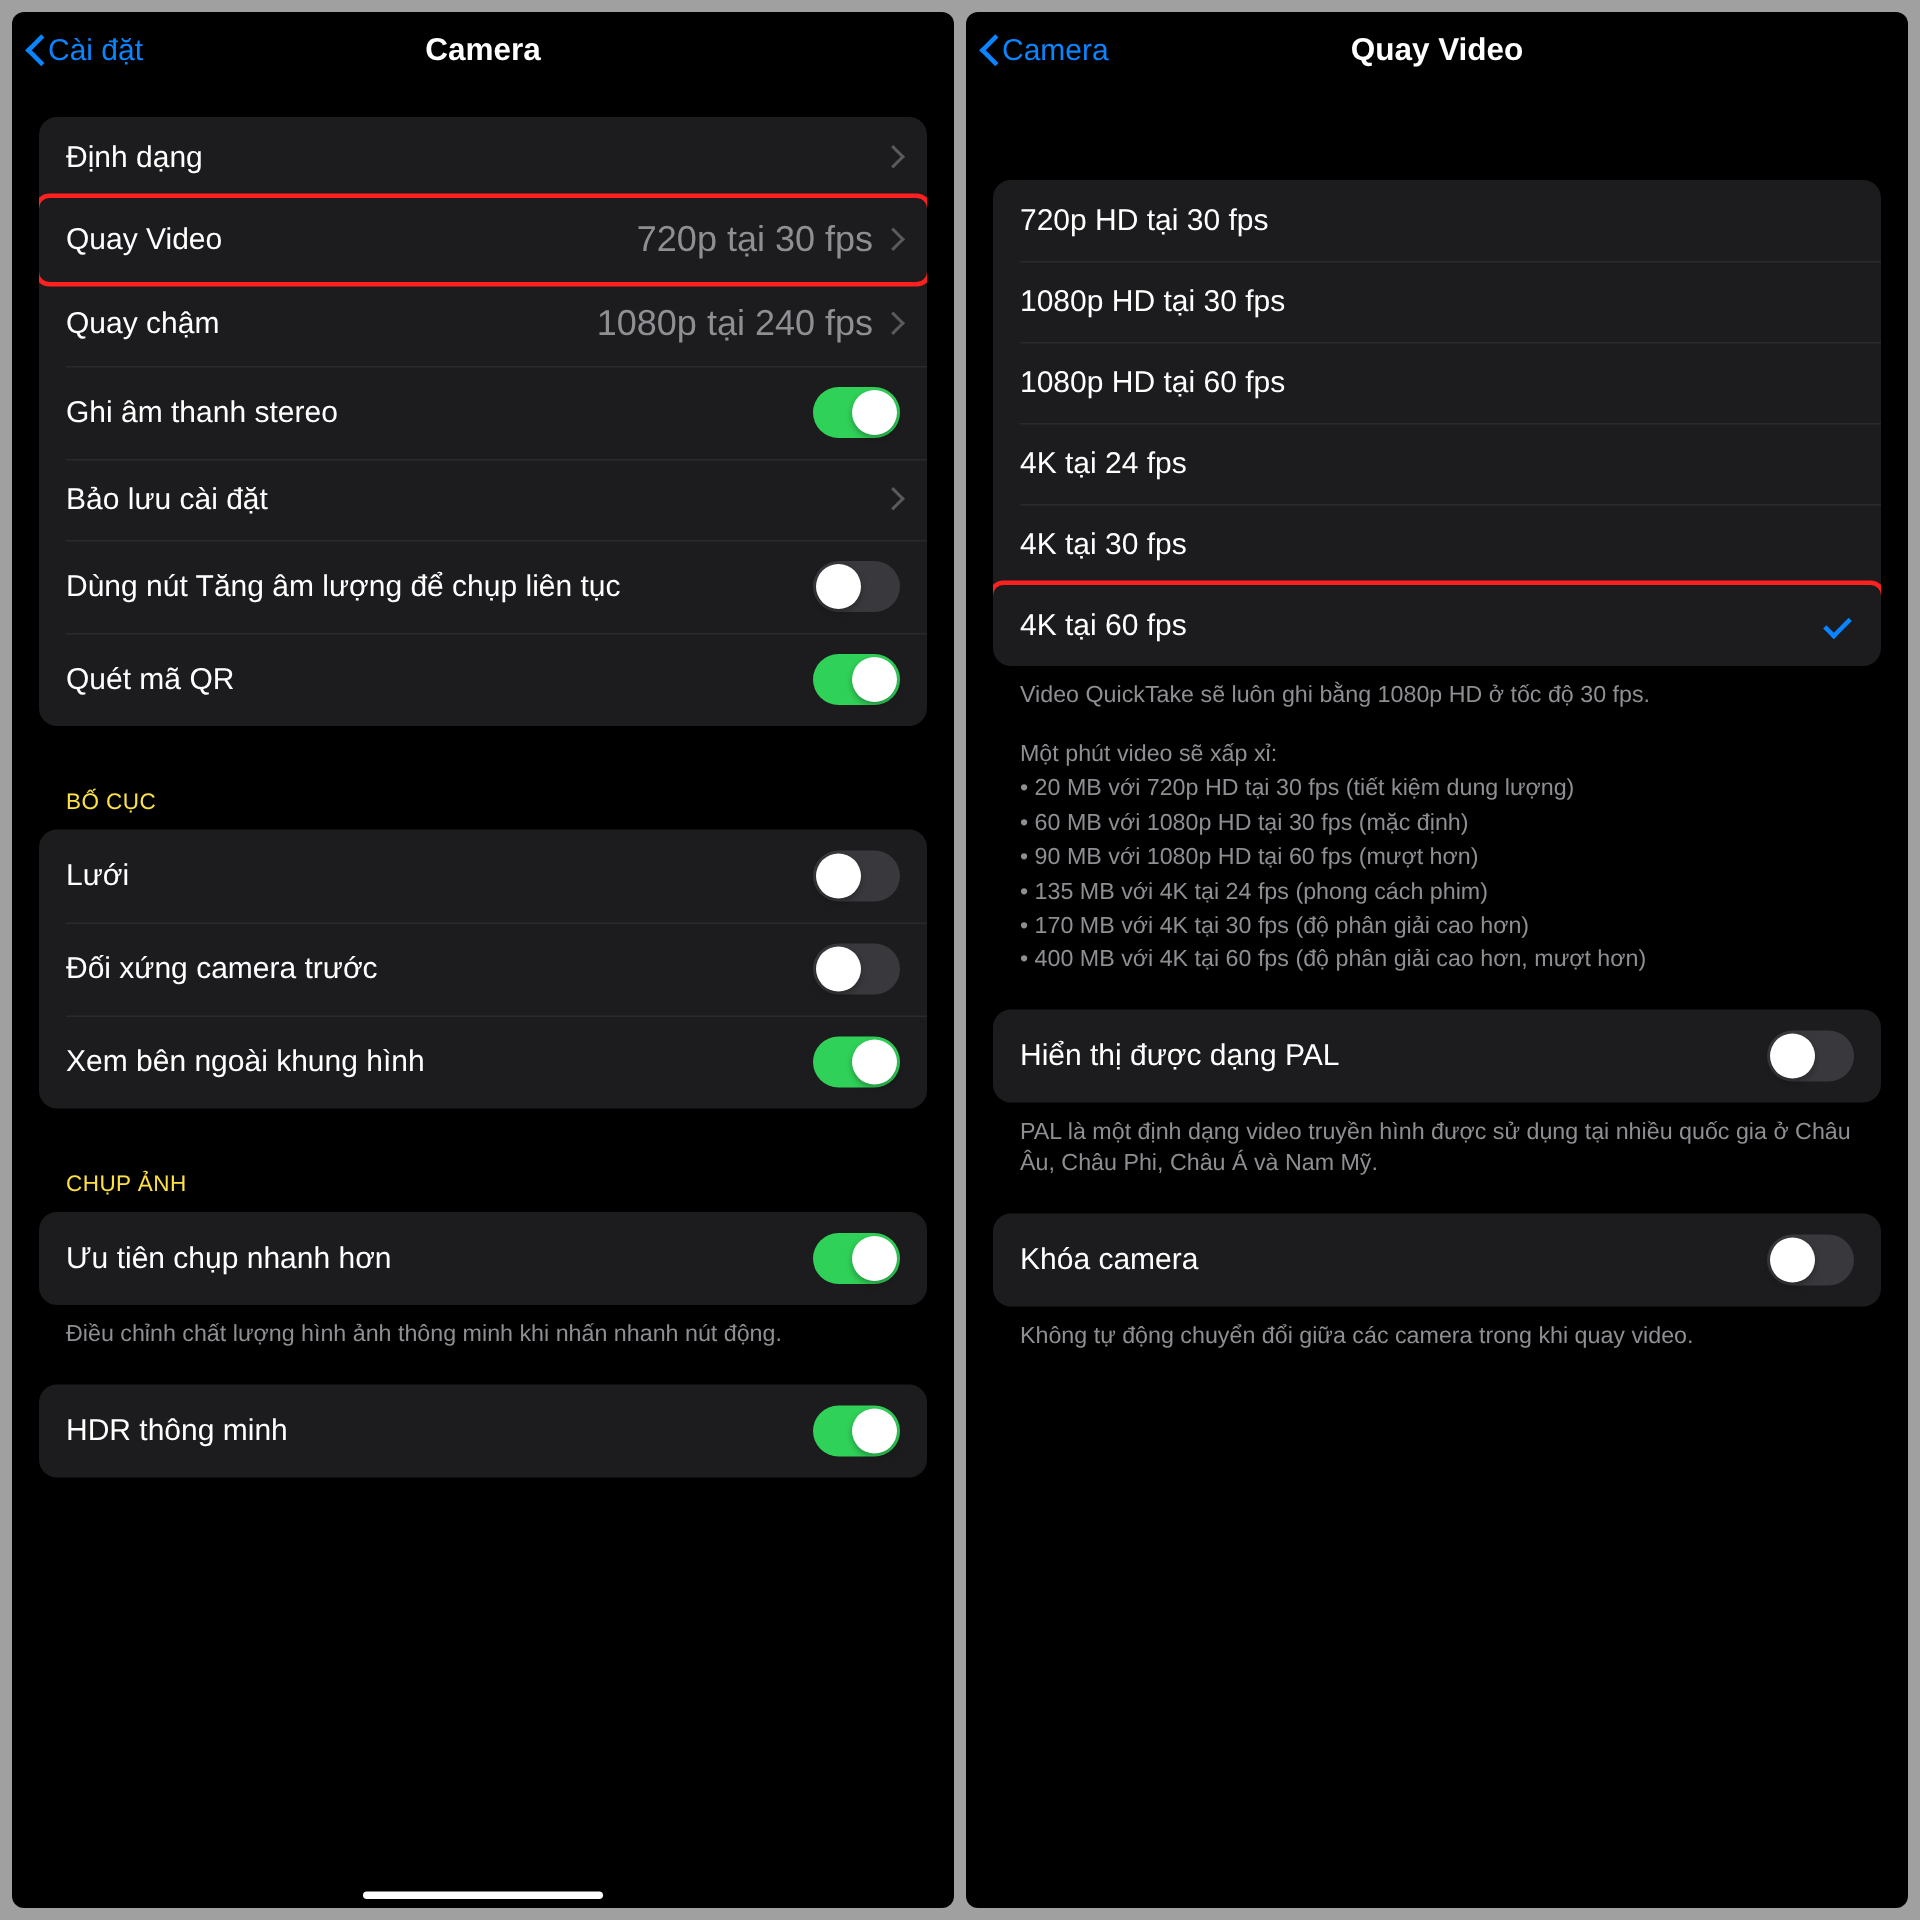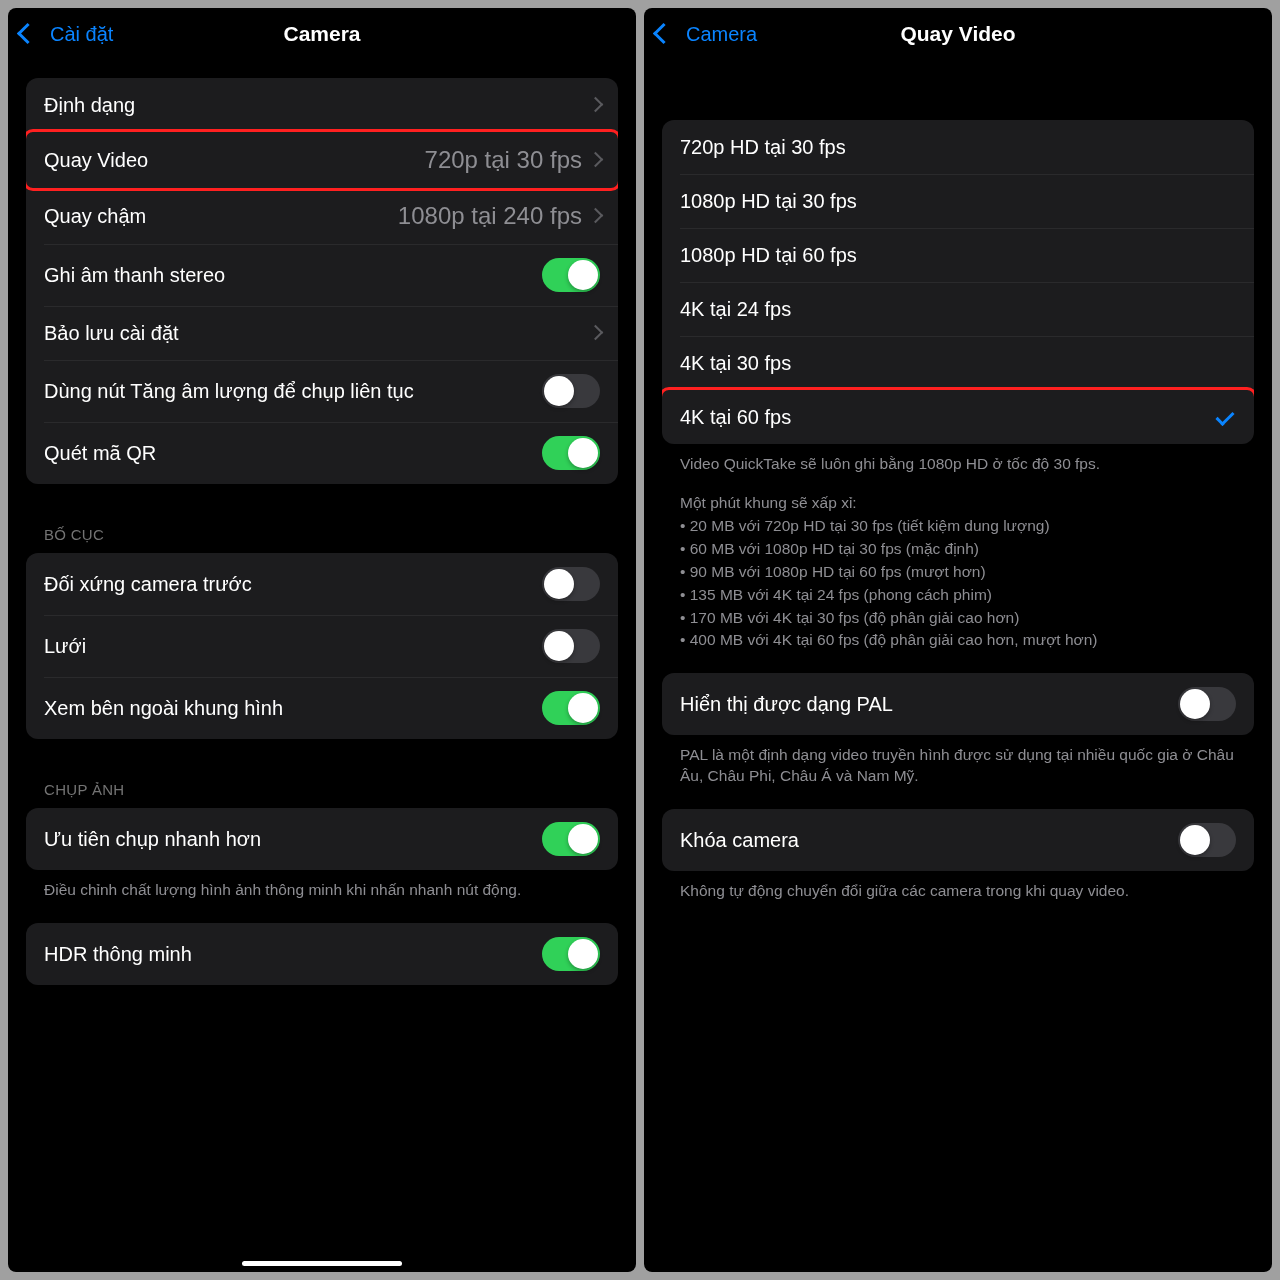--- a/index.html
+++ b/index.html
@@ -27,21 +27,21 @@
   align-items: center;
   padding: 0 8px;
   position: relative;
   flex-shrink: 0;
 }
 .back-btn {
   display: flex;
   align-items: center;
   color: #0a84ff;
   font-size: 20px;
-  gap: 20px;
+  gap: 2px;
 }
 .chevron-left {
   width: 14px;
   height: 24px;
   display: inline-block;
 }
 .chevron-left::before {
   content: "";
   display: block;
   width: 12px;
@@ -130,21 +130,21 @@
   height: 30px;
   background: #fff;
   border-radius: 50%;
   position: absolute;
   top: 2px;
   box-shadow: 0 2px 4px rgba(0,0,0,0.3);
 }
 .toggle.on .knob { right: 2px; }
 .toggle.off .knob { left: 2px; }
 .section-header {
-  color: #737373;
+  color: #fde047;
   font-size: 15px;
   padding: 8px 18px 0;
   margin-top: 34px;
   text-transform: uppercase;
   letter-spacing: 0.3px;
 }
 .section-header + .group { margin-top: 10px; }
 .footer-text {
   color: #8e8e93;
   font-size: 15.5px;
@@ -235,27 +235,27 @@
         <span class="row-label">Quét mã QR</span>
         <span class="toggle on">
             <span class="knob"></span>
           </span>
       </div>
     </div>
 
     <div class="section-header">BỐ CỤC</div>
     <div class="group">
       <div class="row">
+        <span class="row-label">Lưới</span>
+        <span class="toggle off">
+            <span class="knob"></span>
+          </span>
+      </div>
+      <div class="row">
         <span class="row-label">Đối xứng camera trước</span>
-        <span class="toggle off">
-            <span class="knob"></span>
-          </span>
-      </div>
-      <div class="row">
-        <span class="row-label">Lưới</span>
         <span class="toggle off">
             <span class="knob"></span>
           </span>
       </div>
       <div class="row">
         <span class="row-label">Xem bên ngoài khung hình</span>
         <span class="toggle on">
             <span class="knob"></span>
           </span>
       </div>
@@ -313,21 +313,21 @@
       </div>
       <div class="highlight">
         <div class="row">
           <span class="row-label">4K tại 60 fps</span>
           <span class="checkmark"></span>
         </div>
       </div>
     </div>
 
     <div class="footer-text">Video QuickTake sẽ luôn ghi bằng 1080p HD ở tốc độ 30 fps.</div>
-    <div class="footer-text" style="padding-top:18px">Một phút khung sẽ xấp xỉ:</div>
+    <div class="footer-text" style="padding-top:18px">Một phút video sẽ xấp xỉ:</div>
     <div class="footer-text" style="padding-top:2px">• 20 MB với 720p HD tại 30 fps (tiết kiệm dung lượng)</div>
     <div class="footer-text" style="padding-top:2px">• 60 MB với 1080p HD tại 30 fps (mặc định)</div>
     <div class="footer-text" style="padding-top:2px">• 90 MB với 1080p HD tại 60 fps (mượt hơn)</div>
     <div class="footer-text" style="padding-top:2px">• 135 MB với 4K tại 24 fps (phong cách phim)</div>
     <div class="footer-text" style="padding-top:2px">• 170 MB với 4K tại 30 fps (độ phân giải cao hơn)</div>
     <div class="footer-text" style="padding-top:2px">• 400 MB với 4K tại 60 fps (độ phân giải cao hơn, mượt hơn)</div>
 
     <div class="group">
       <div class="row">
         <span class="row-label">Hiển thị được dạng PAL</span>

